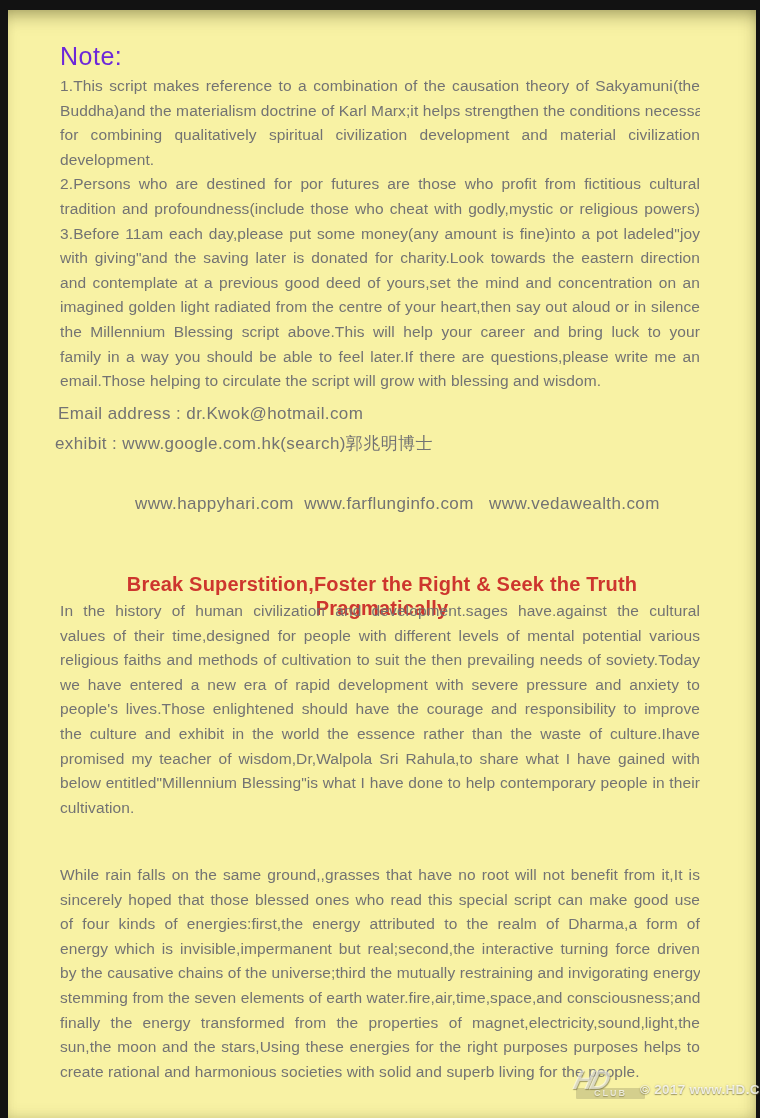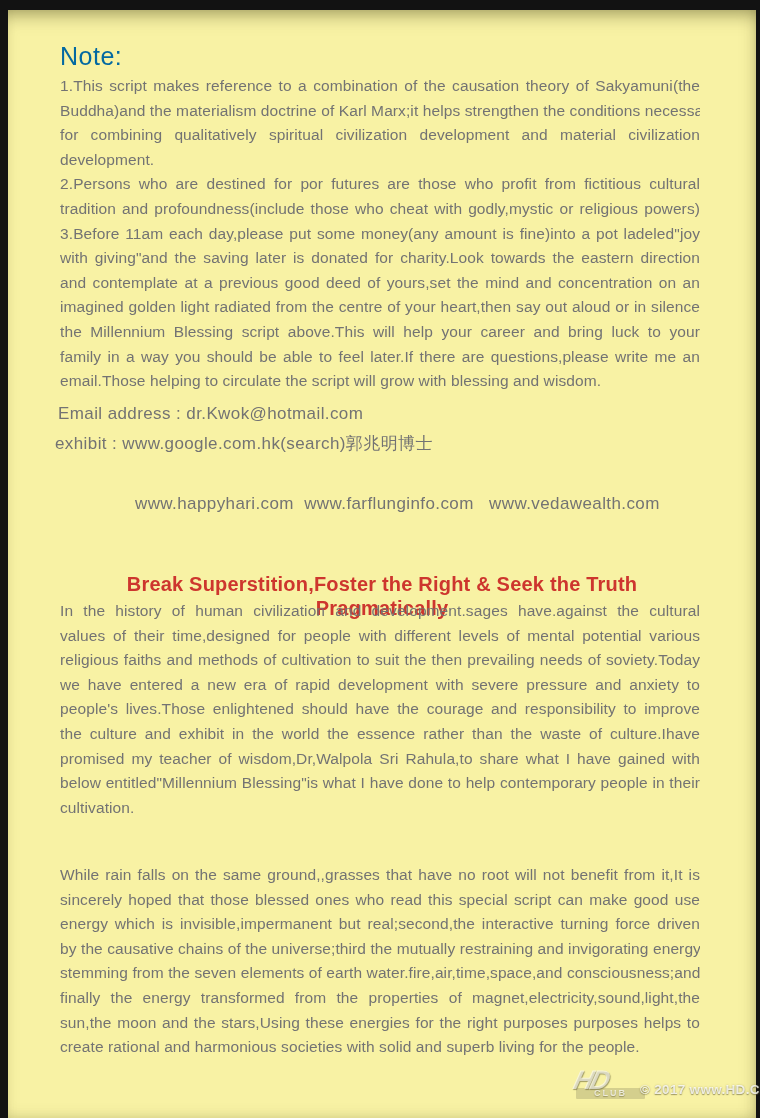--- a/index.html
+++ b/index.html
@@ -15,21 +15,21 @@
     box-shadow: inset 0 14px 18px -10px rgba(90,85,40,0.55),
                 inset 0 -8px 16px -10px rgba(90,85,40,0.30),
                 inset -10px 0 18px -12px rgba(90,85,40,0.35);
   }
   .abs { position: absolute; }
 
   
   #note-title {
     left: 52px; top: 32px;
     font-size: 25px; line-height: 28px;
-    color: #0369a1; letter-spacing: 0.5px;
+    color: #6d28d9; letter-spacing: 0.5px;
   }
 
   
   .textblock { left: 52px; width: 640px; color: #737373; font-size: 15.5px; }
   .tline {
     height: 24.6px; line-height: 24.6px;
     text-align: justify; text-align-last: justify;
     overflow: hidden; white-space: nowrap;
     letter-spacing: 0.1px;
   }
@@ -117,20 +117,21 @@
       <div class="tline">people's lives.Those enlightened should have the courage and responsibility to improve</div>
       <div class="tline">the culture and exhibit in the world the essence rather than the waste of culture.Ihave</div>
       <div class="tline">promised my teacher of wisdom,Dr,Walpola Sri Rahula,to share what I have gained with</div>
       <div class="tline">below entitled"Millennium Blessing"is what I have done to help contemporary people in their</div>
       <div class="tline nj">cultivation.</div>
     </div>
 
   <div id="para2" class="abs textblock">
       <div class="tline">While rain falls on the same ground,,grasses that have no root will not benefit from it,It is</div>
       <div class="tline">sincerely hoped that those blessed ones who read this special script can make good use</div>
+      <div class="tline">of four kinds of energies:first,the energy attributed to the realm of Dharma,a form of</div>
       <div class="tline">energy which is invisible,impermanent but real;second,the interactive turning force driven</div>
       <div class="tline">by the causative chains of the universe;third the mutually restraining and invigorating energy</div>
       <div class="tline">stemming from the seven elements of earth water.fire,air,time,space,and consciousness;and</div>
       <div class="tline">finally the energy transformed from the properties of magnet,electricity,sound,light,the</div>
       <div class="tline">sun,the moon and the stars,Using these energies for the right purposes purposes helps to</div>
       <div class="tline nj">create rational and harmonious societies with solid and superb living for the people.</div>
     </div>
 
   <div id="watermark" class="abs">
     <div class="wm-logo">

